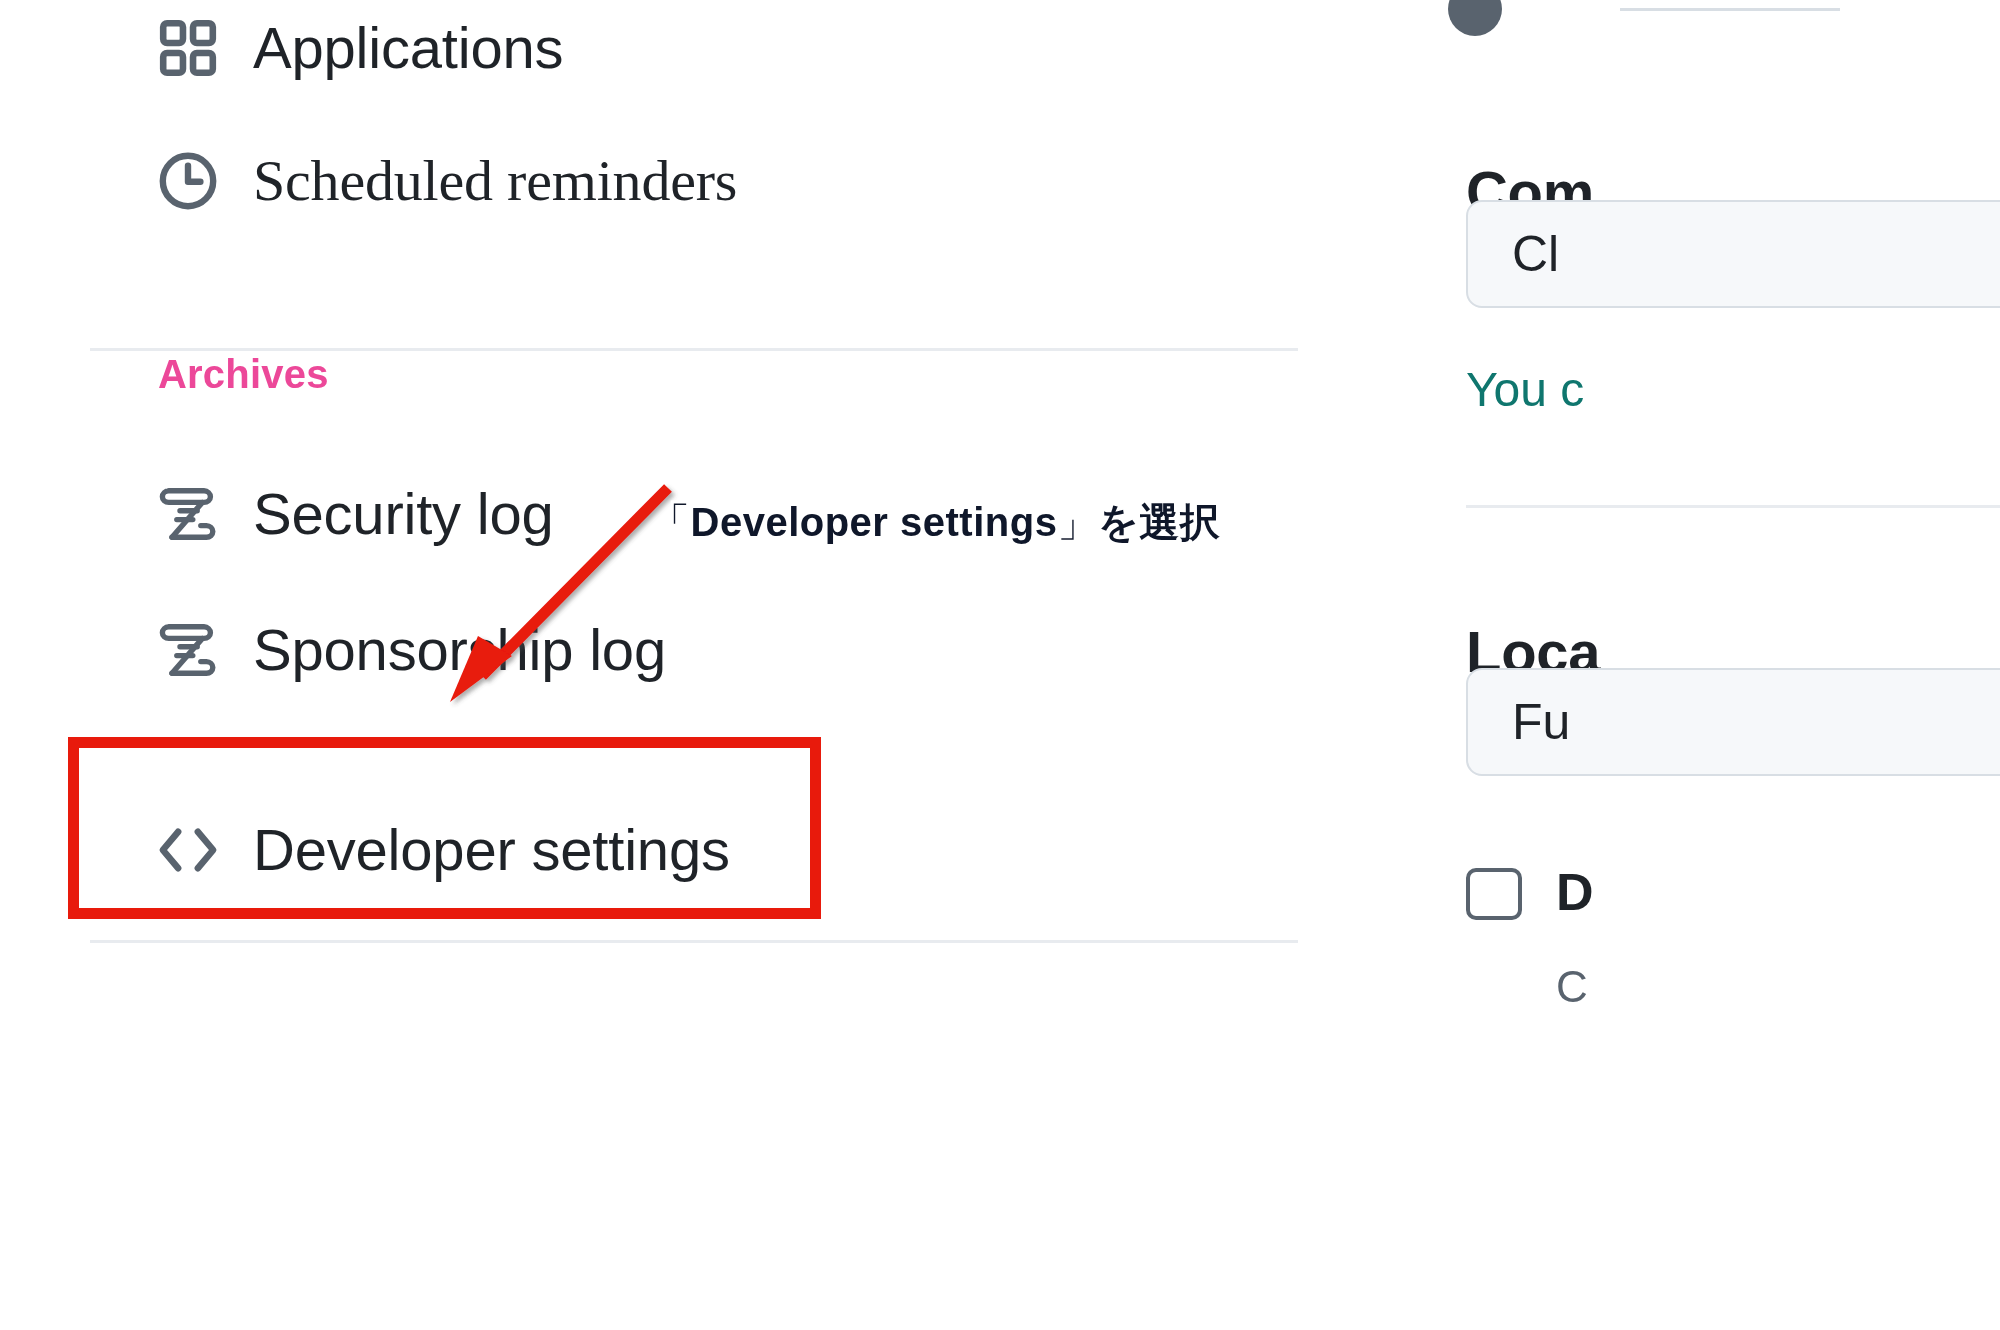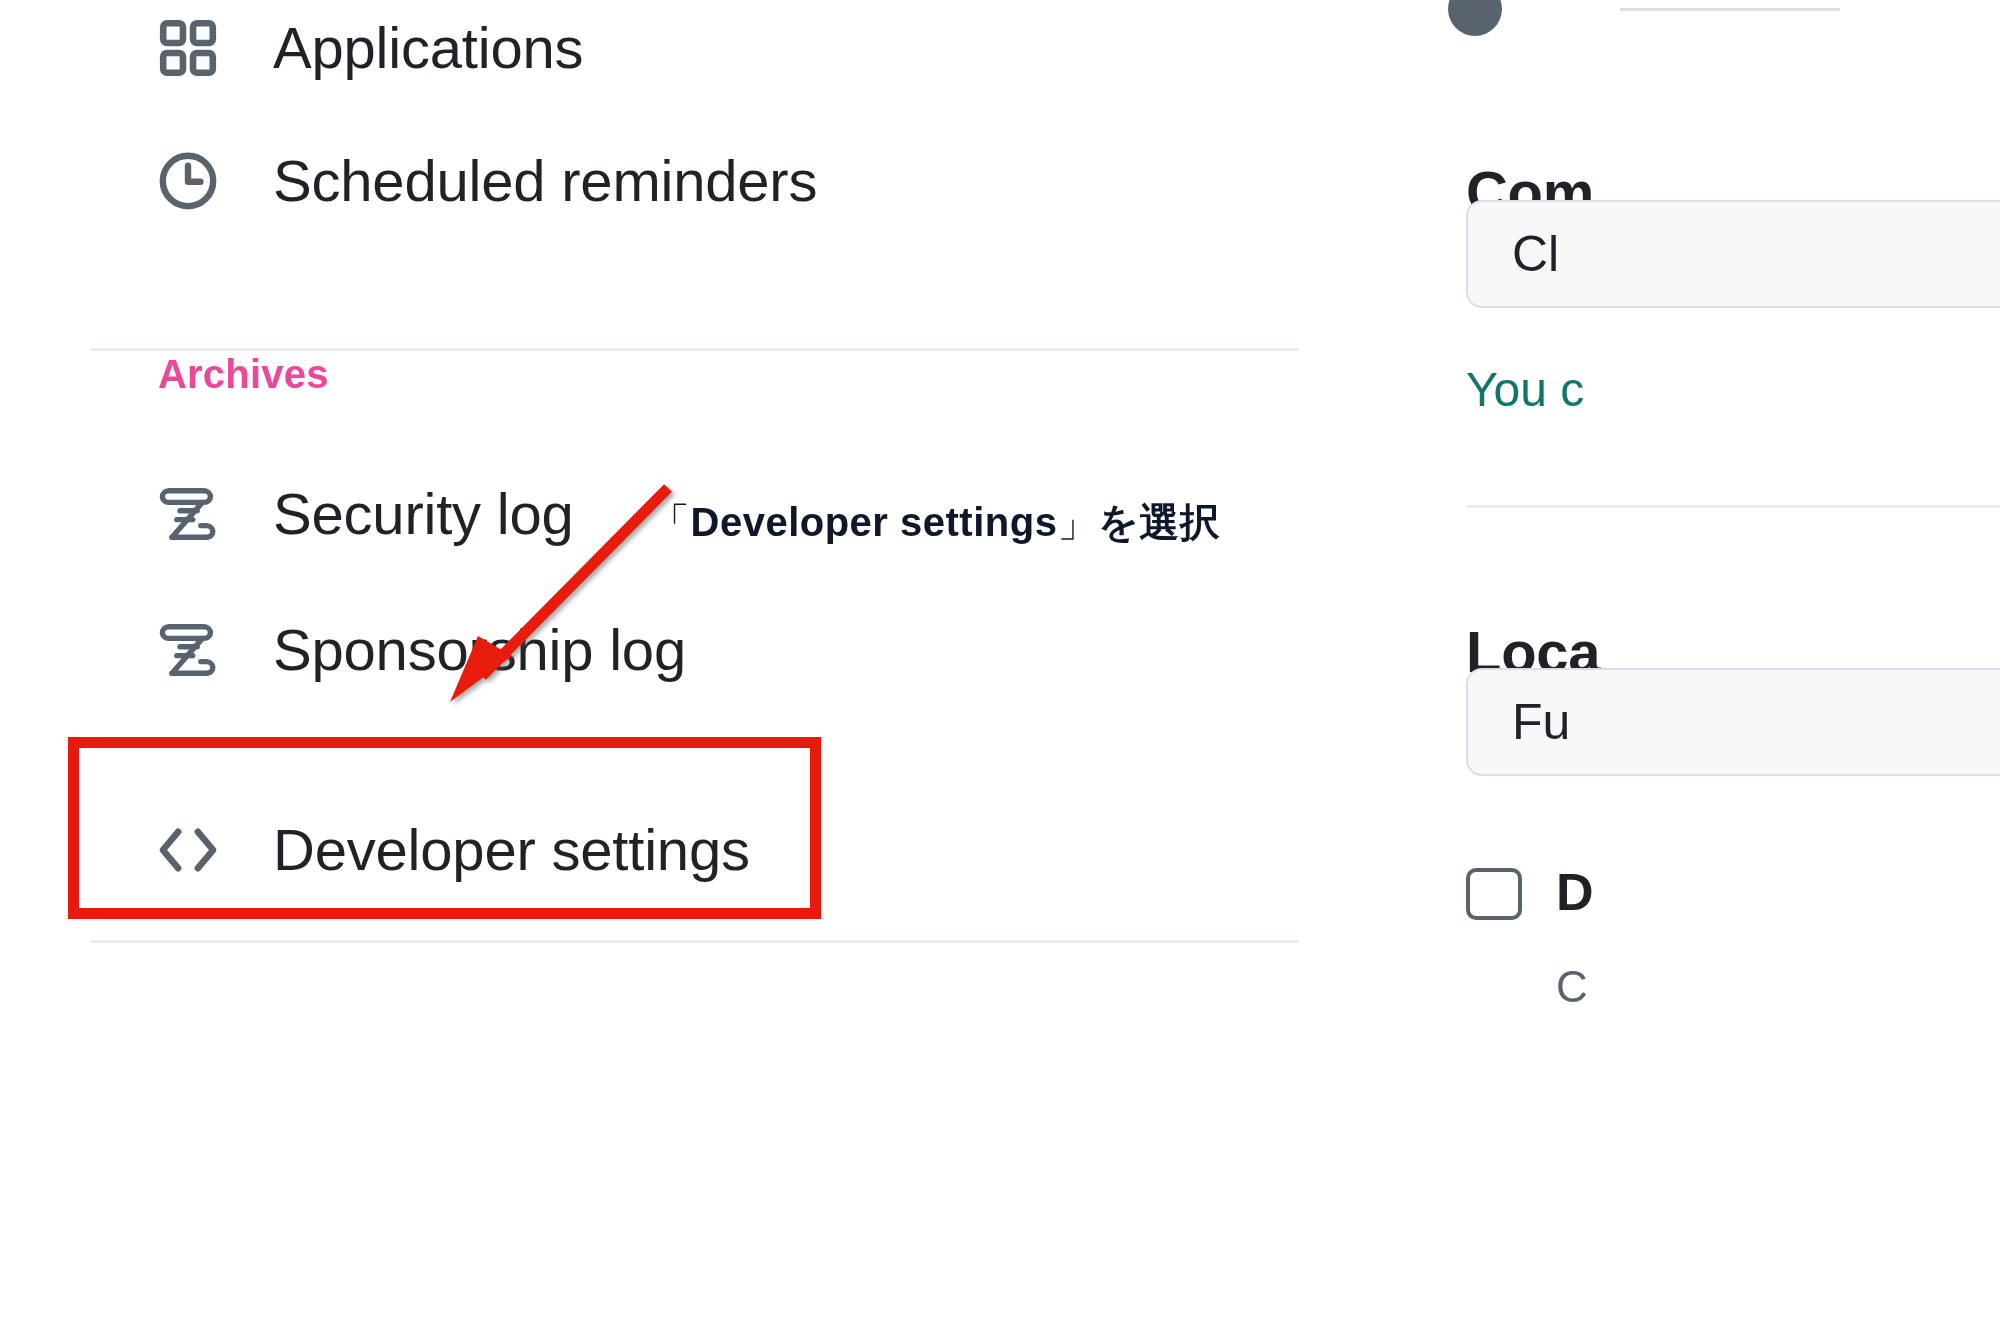--- a/index.html
+++ b/index.html
@@ -26,21 +26,21 @@
     left: 0;
     top: 0;
     width: 1400px;
     height: 1330px;
   }
 
   .nav-item {
     position: absolute;
     display: flex;
     align-items: center;
-    gap: 52px;
+    gap: 32px;
     left: 155px;
     height: 96px;
   }
   .nav-icon {
     width: 66px;
     height: 66px;
     flex: 0 0 66px;
     display: flex;
     align-items: center;
     justify-content: center;
@@ -69,21 +69,21 @@
   .divider {
     position: absolute;
     left: 90px;
     width: 1208px;
     height: 3px;
     background: #e8ebef;
   }
 
   
   #item-applications      { top: 0px; }
-  #item-scheduled         { top: 133px; }
+  #item-scheduled         { top: 133px; font-family: Liberation Serif, serif; }
   #divider-1              { top: 348px; }
   #section-archives       { top: 352px; }
   #item-security-log      { top: 466px; }
   #item-sponsorship-log   { top: 602px; }
   #divider-2              { top: 940px; }
   #item-developer         { top: 802px; }
 
   
   .highlight-box {
     position: absolute;

